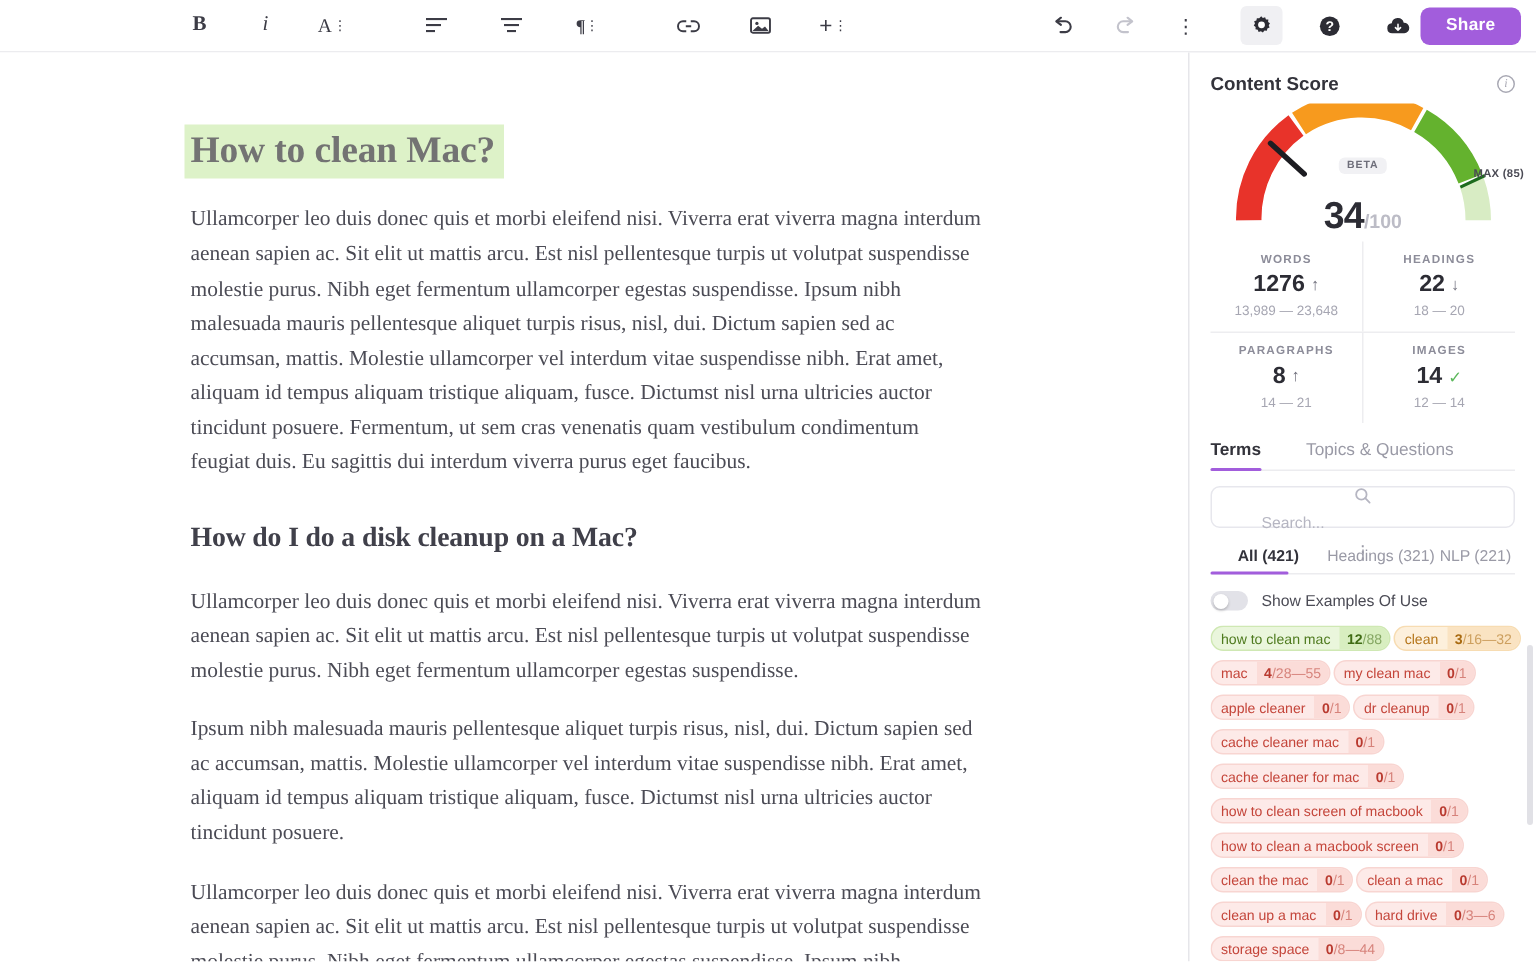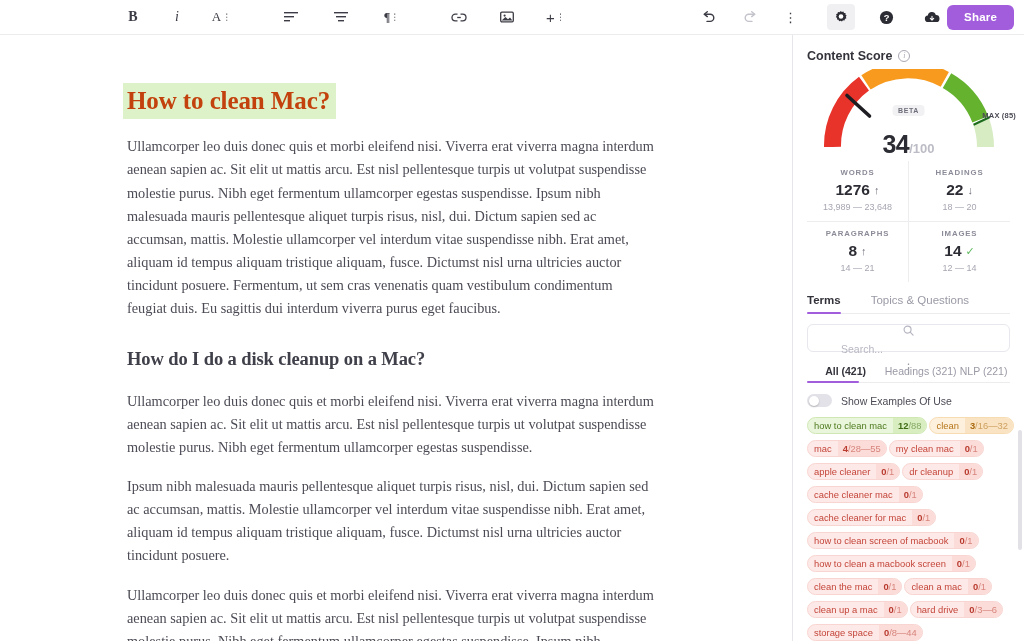--- a/index.html
+++ b/index.html
@@ -45,21 +45,21 @@
   .doc-pane {
     width: 793px; min-width: 793px;
     border-right: 1px solid #e6e6ea;
     overflow: hidden; position: relative;
     background: #fff;
   }
   .doc-inner { padding: 30px 138px 0 127px; }
   h1.doc-h1 {
     font-family: "Liberation Serif", serif;
     font-size: 25px; font-weight: bold;
-    color: #c2410c; letter-spacing: -0.1px;
+    color: #737373; letter-spacing: -0.1px;
     display: inline-block;
     background: #ddf2c8;
     padding: 2px 6px 3px 4px;
     margin-left: -4px;
     line-height: 1.25;
   }
   h2.doc-h2 {
     font-family: "Liberation Serif", serif;
     font-size: 18.5px; font-weight: bold;
     color: #40404a; margin-top: 28px; margin-bottom: 20px;
@@ -73,21 +73,21 @@
   }
   .doc-h1-wrap { margin-top: 18px; }
 
   
   .side {
     flex: 1; background: #fff;
     display: flex; flex-direction: column;
     overflow: hidden; min-width: 0;
   }
   .side-head { padding: 14px 14px 0 14px; }
-  .side-title-row { display: flex; align-items: center; gap: 6px; }
+  .side-title-row { display: flex; align-items: center; gap: 6px; justify-content: space-between; }
   .side-title { font-size: 12.5px; font-weight: bold; color: #33333b; }
   .info-ico {
     width: 12px; height: 12px; border-radius: 50%;
     border: 1px solid #a9a9b4; color: #a9a9b4;
     font-size: 8px; line-height: 10px; text-align: center;
     font-family: "Liberation Serif", serif; font-style: italic;
     cursor: pointer;
   }
 
   

